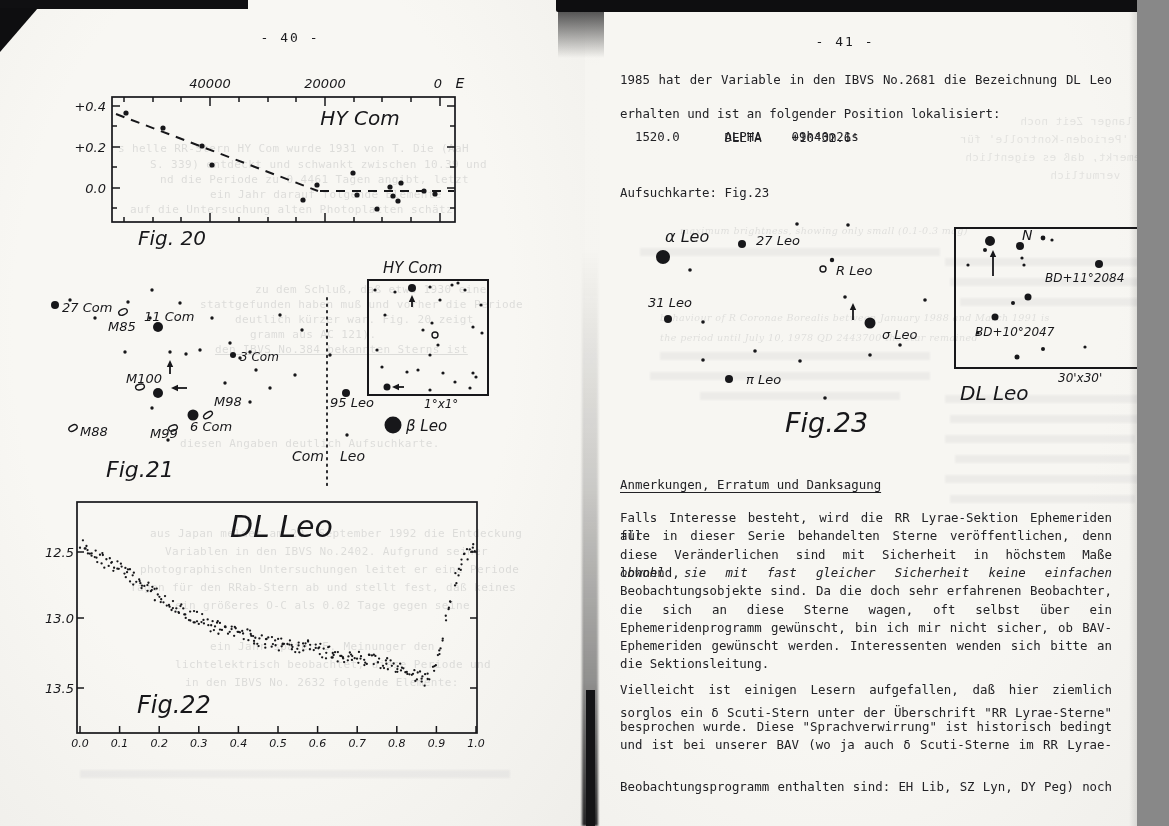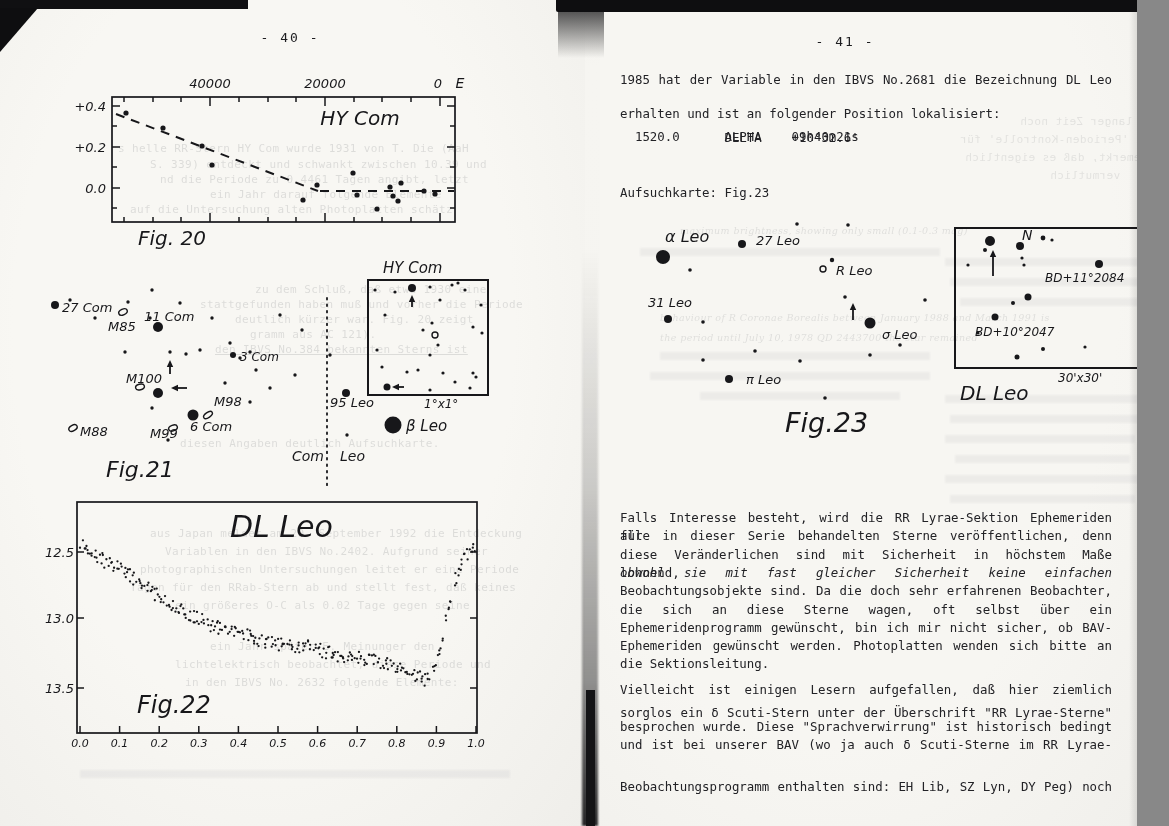--- a/index.html
+++ b/index.html
@@ -36,35 +36,36 @@
 </head>
 <body>
 
 <div id="scan">
   <div id="page-left" class="page"></div>
   <div id="page-right" class="page"></div>
 
   <div id="pn-left" class="pagenum">- 40 -</div>
   <div id="pn-right" class="pagenum">- 41 -</div>
 
+  <div id="heading">Anmerkungen, Erratum und Danksagung</div>
 
   <div id="text-mount">
       <div class="bodyline j" style="top: 71px;">1985 hat der Variable in den IBVS No.2681 die Bezeichnung DL Leo</div>
       <div class="bodyline" style="top: 89.3px; margin-top: 16px;">erhalten und ist an folgender Position lokalisiert:</div>
       <div class="bodyline pre" style="top: 128px;">  1520.0      ALPHA    09h40m21s</div>
       <div class="bodyline pre" style="top: 129px;">              DELTA    +10°32.6'</div>
       <div class="bodyline" style="top: 184px;">Aufsuchkarte: Fig.23</div>
       <div class="bodyline j" style="top: 509px;">Falls Interesse besteht, wird die RR Lyrae-Sektion Ephemeriden für</div>
       <div class="bodyline j" style="top: 527.3px;">alle in dieser Serie behandelten Sterne veröffentlichen, denn</div>
       <div class="bodyline j" style="top: 545.6px;">diese Veränderlichen sind mit Sicherheit in höchstem Maße lohnend,</div>
       <div class="bodyline j" style="top: 563.9px; font-style: italic;">obwohl sie mit fast gleicher Sicherheit keine einfachen</div>
       <div class="bodyline j" style="top: 582.2px;">Beobachtungsobjekte sind. Da die doch sehr erfahrenen Beobachter,</div>
       <div class="bodyline j" style="top: 600.5px;">die sich an diese Sterne wagen, oft selbst über ein</div>
       <div class="bodyline j" style="top: 618.8px;">Ephemeridenprogramm gewünscht, bin ich mir nicht sicher, ob BAV-</div>
-      <div class="bodyline j" style="top: 637.1px;">Ephemeriden gewünscht werden. Photoplatten wenden sich bitte an</div>
+      <div class="bodyline j" style="top: 637.1px;">Ephemeriden gewünscht werden. Interessenten wenden sich bitte an</div>
       <div class="bodyline" style="top: 655.4px;">die Sektionsleitung.</div>
       <div class="bodyline j" style="top: 681px;">Vielleicht ist einigen Lesern aufgefallen, daß hier ziemlich</div>
       <div class="bodyline j" style="top: 704px;">sorglos ein δ Scuti-Stern unter der Überschrift "RR Lyrae-Sterne"</div>
       <div class="bodyline j" style="top: 717.6px;">besprochen wurde. Diese "Sprachverwirrung" ist historisch bedingt</div>
       <div class="bodyline j" style="top: 735.9px;">und ist bei unserer BAV (wo ja auch δ Scuti-Sterne im RR Lyrae-</div>
       <div class="bodyline j" style="top: 754.2px; margin-top: 24px;">Beobachtungsprogramm enthalten sind: EH Lib, SZ Lyn, DY Peg) noch</div>
     </div>
   <div id="ghost-mount">
       <div class="ghost" style="left: 118px; top: 142px;">s helle RR-Stern HY Com wurde 1931 von T. Die (AaH</div>
       <div class="ghost" style="left: 150px; top: 158px;">S. 339) entdeckt und schwankt zwischen 10.39 und</div>

